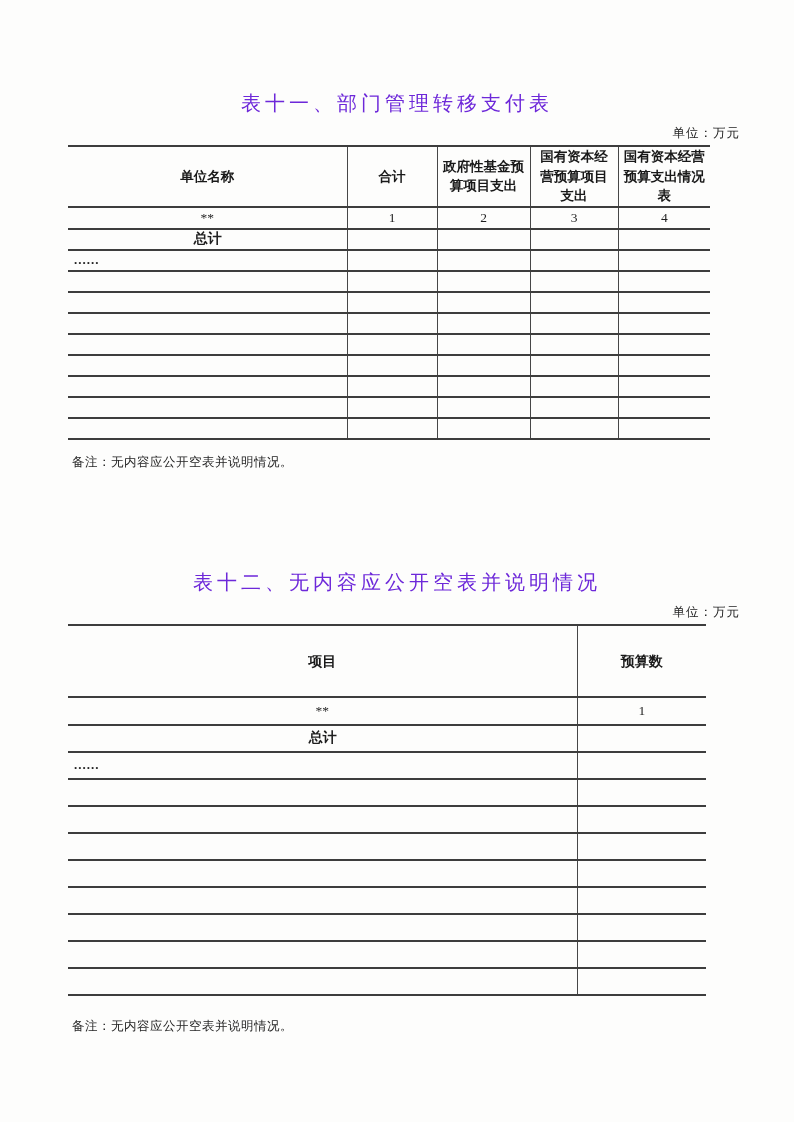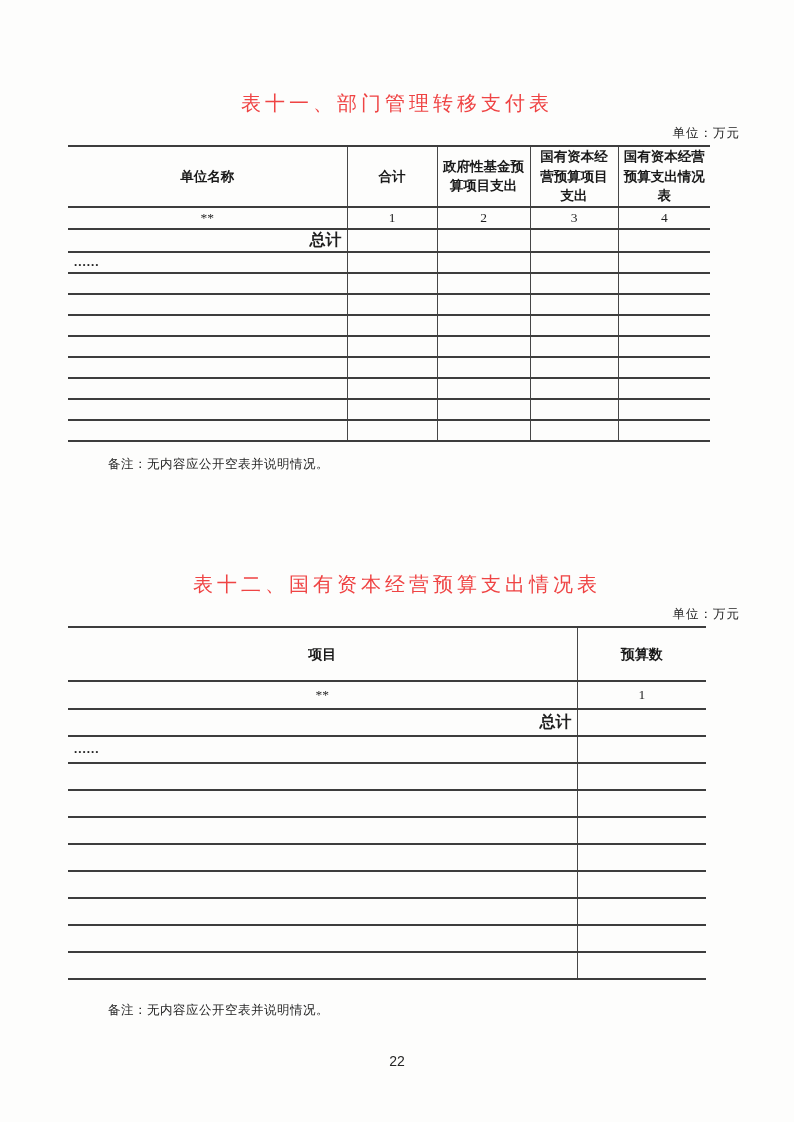--- a/index.html
+++ b/index.html
@@ -12,21 +12,21 @@
     background: #fdfdfc;
     font-family: "Liberation Serif", serif;
     color: #212121;
     overflow: hidden;
   }
   .tbl-title {
     margin-top: 90px;
     text-align: center;
     font-size: 20px;
     letter-spacing: 4px;
-    color: #ef4444;
+    color: #6d28d9;
     font-family: "Liberation Serif", serif;
   }
   .title2 { margin-top: 98px; }
   .unit-row {
     width: 740px;
     margin-top: 8px;
     text-align: right;
     font-size: 12.5px;
     font-family: "Liberation Sans", sans-serif;
     color: #222;
@@ -54,41 +54,41 @@
   tr.hdr td {
     font-family: "Liberation Sans", sans-serif;
     font-weight: bold;
     font-size: 13.5px;
     line-height: 1.45;
     color: #191919;
   }
   .t1 tr.hdr td { height: 46px; }
   .t1 tr.codes td { height: 22px; }
   .t1 tr.body td { height: 21px; }
-  .t2 tr.hdr td { height: 54px; font-size: 14px; }
+  .t2 tr.hdr td { height: 72px; font-size: 14px; }
   .t2 tr.codes td { height: 28px; }
   .t2 tr.body td { height: 27px; }
   tr.codes td { font-size: 13.5px; }
   td.lbl {
-    text-align: right;
+    text-align: center;
     font-family: "Liberation Sans", sans-serif;
     font-weight: bold;
-    font-size: 16px;
+    font-size: 14px;
     padding-left: 6px;
   }
   td.dots {
     text-align: left;
     font-family: "Liberation Serif", serif;
     font-weight: bold;
     font-size: 13px;
     padding-left: 6px;
     letter-spacing: 1px;
   }
   .note {
-    margin-left: 108px;
+    margin-left: 72px;
     font-size: 12.5px;
     font-family: "Liberation Sans", sans-serif;
     color: #252525;
     letter-spacing: 0.5px;
   }
   .note1 { margin-top: 14px; }
   .note2 { margin-top: 22px; }
   .pagenum {
     margin-top: 34px;
     text-align: center;
@@ -196,21 +196,21 @@
           <td></td>
           <td></td>
           <td></td>
           <td></td>
       </tr>
     </tbody>
   </table>
 
   <div class="note note1">备注：无内容应公开空表并说明情况。</div>
 
-  <div class="tbl-title title2">表十二、国有资本经营预算支出情况表</div>
+  <div class="tbl-title title2">表十二、无内容应公开空表并说明情况</div>
   <div class="unit-row">单位：万元</div>
 
   <table class="t2">
     <colgroup>
       <col style="width:509px">
         <col style="width:129px">
     </colgroup>
     <tbody>
       <tr class="hdr">
         <td>项目</td>
@@ -258,15 +258,14 @@
       </tr>
       <tr class="body last">
         <td></td>
           <td></td>
       </tr>
     </tbody>
   </table>
 
   <div class="note note2">备注：无内容应公开空表并说明情况。</div>
 
-  <div class="pagenum">22</div>
 
 </div>
 
 </body></html>

